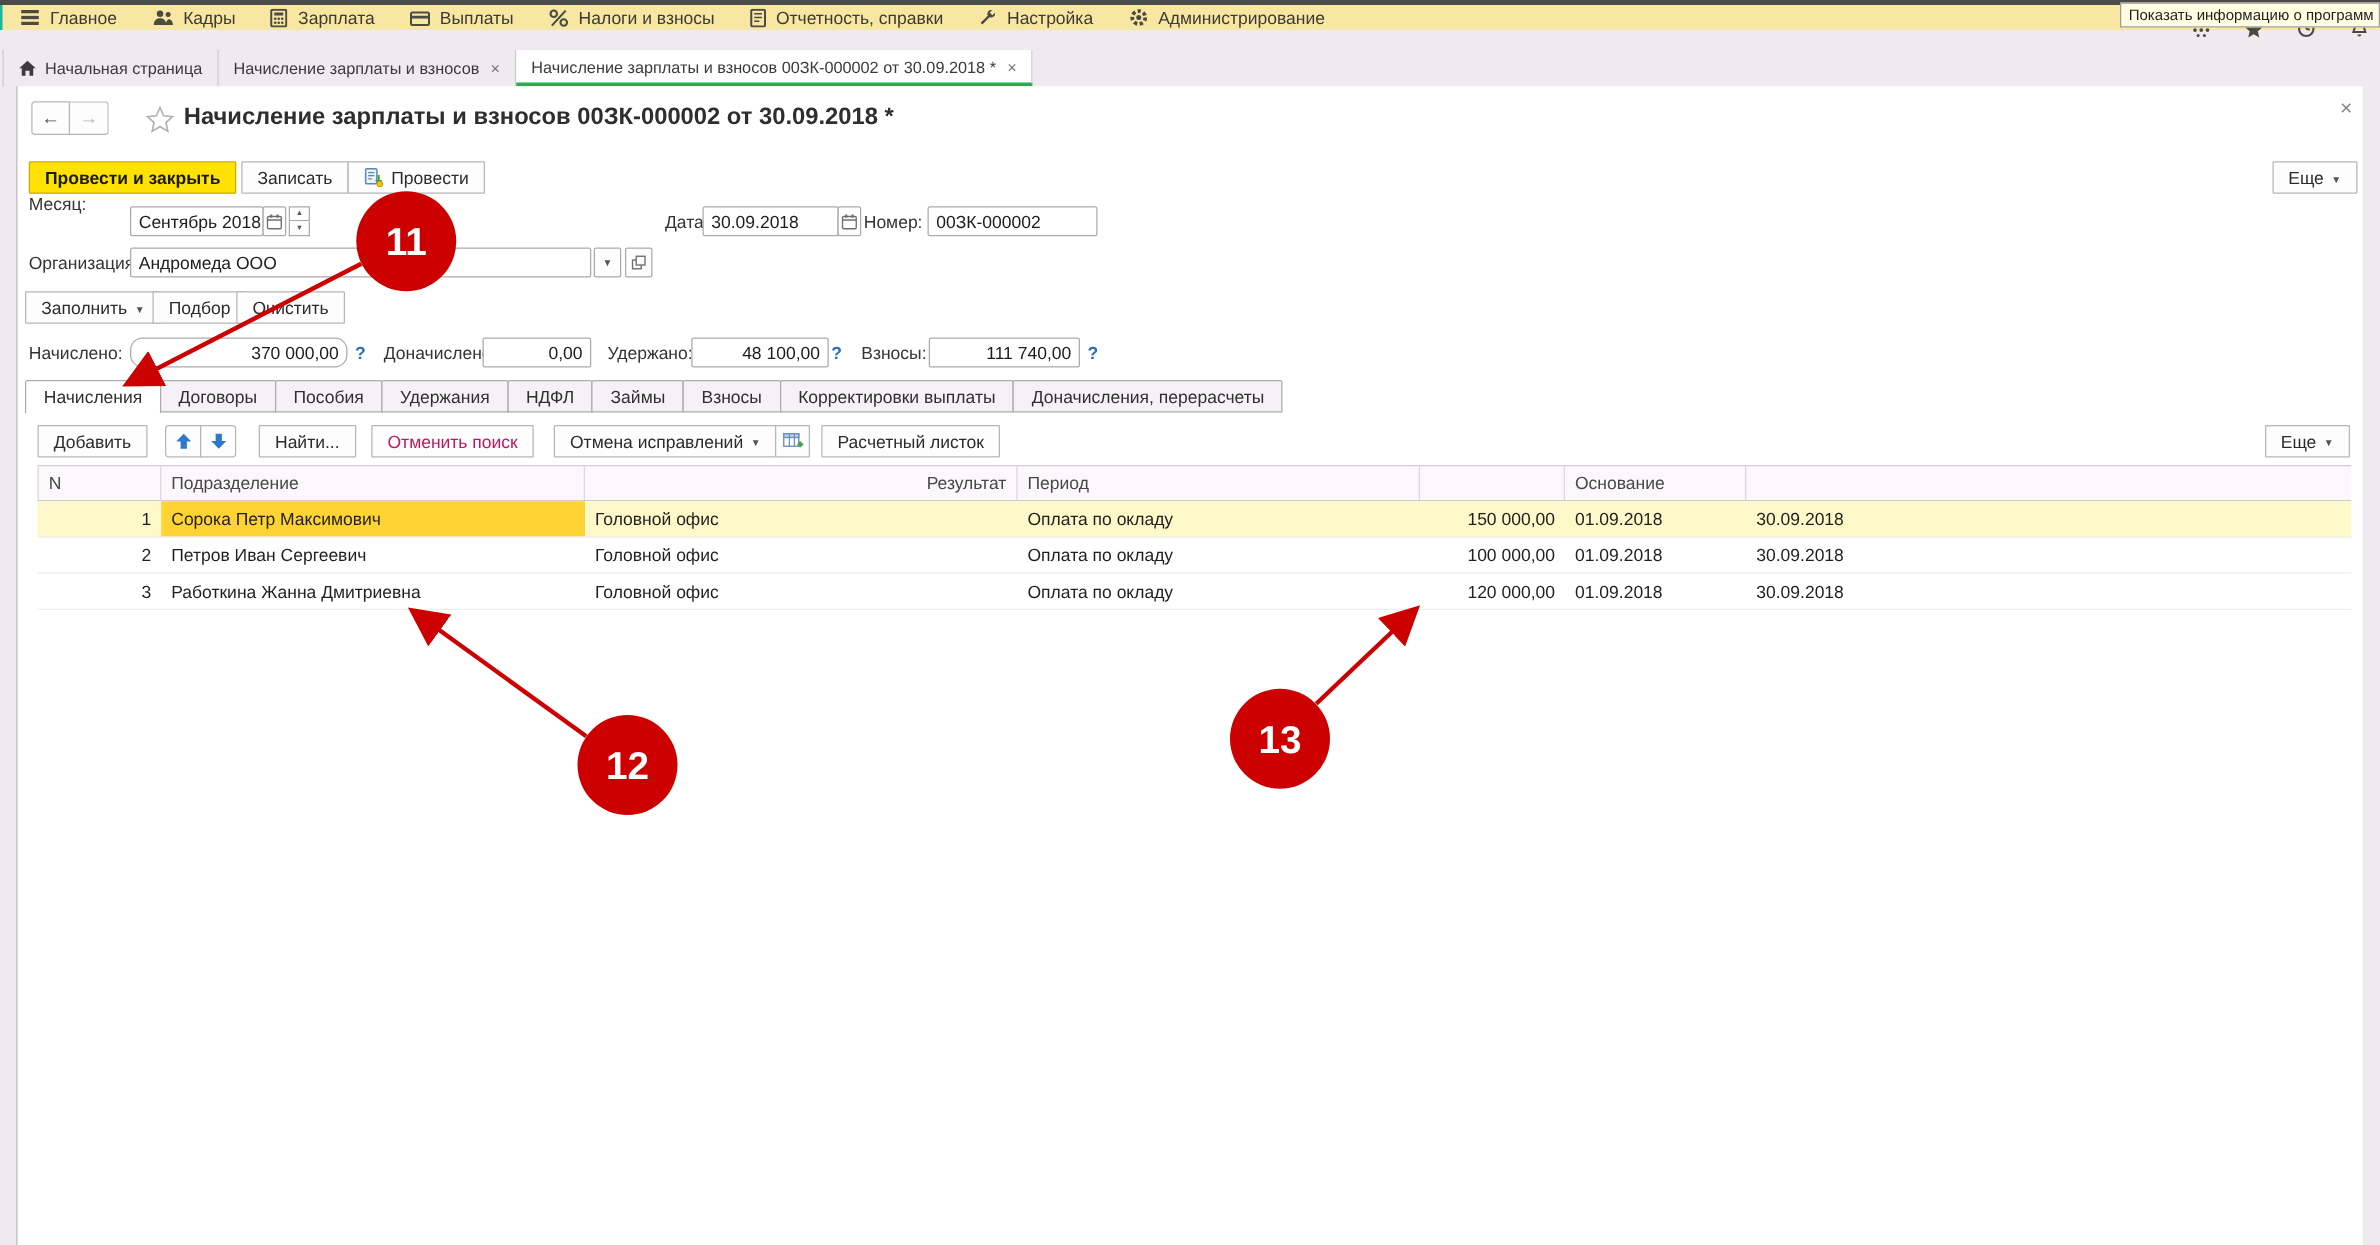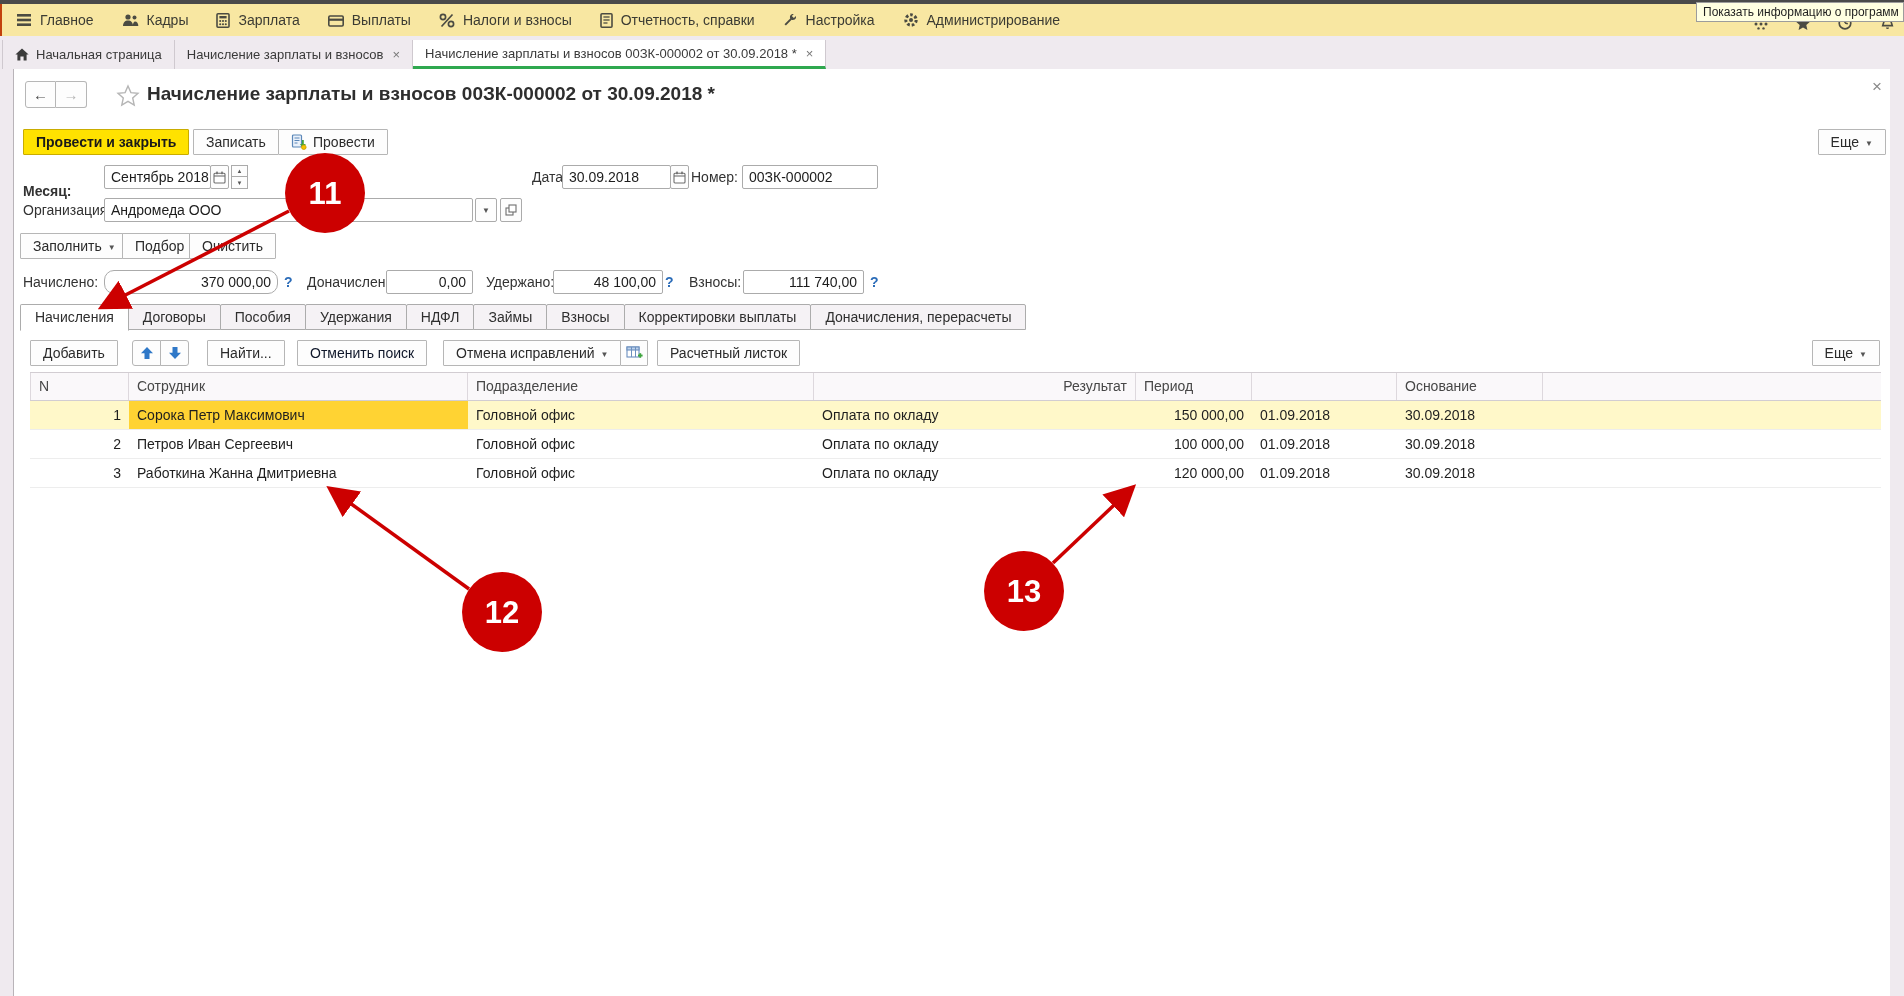--- a/index.html
+++ b/index.html
@@ -3,22 +3,22 @@
 <meta charset="utf-8">
 <style>
   * { margin:0; padding:0; box-sizing:border-box; }
   html,body { width:1904px; height:996px; overflow:hidden; }
   body {
     font-family:"Liberation Sans","DejaVu Sans",sans-serif;
     font-size:14px; color:#333; background:#EFEAEF; position:relative;
   }
   
   .strip-top { position:absolute; left:0; top:0; width:1904px; height:4px; background:#4A4A4A; }
-  .menubar { position:absolute; left:0; top:4px; width:1904px; height:32px;
-    background:#F8E7A2; border-left:2px solid #c2410c; display:flex; align-items:center; }
+  .menubar { position:absolute; left:0; top:4px; width:1904px; height:20px;
+    background:#F8E7A2; border-left:2px solid #14b8a6; display:flex; align-items:center; }
   .menu-item { display:flex; align-items:center; gap:8px; padding:0 14px; height:36px;
     color:#3B3B33; cursor:pointer; white-space:nowrap; }
   .menu-item svg { flex:0 0 auto; }
   .service-icons { position:absolute; right:6px; top:8px; display:flex; gap:20px; align-items:center; }
   .service-icons .sbtn { width:22px; height:22px; display:flex; align-items:center; justify-content:center; cursor:pointer; }
   .tooltip { position:absolute; right:0; top:2px; z-index:60; height:20px; line-height:18px;
     background:#FFFFE1; border:1px solid #9C9C9C; padding:0 6px; font-size:12px; color:#1F1F1F;
     white-space:nowrap; overflow:hidden; max-width:208px; }
   .tabbar { position:absolute; left:2px; top:40px; width:1902px; height:29px; background:#EFEAEF; display:flex; }
   .wtab { display:flex; align-items:center; gap:7px; padding:0 12px; height:29px;
@@ -35,21 +35,21 @@
     display:flex; align-items:center; justify-content:center; font-size:15px; cursor:pointer; }
   .navbtn.back { border-radius:3px 0 0 3px; color:#4A4A4A; }
   .navbtn.fwd  { border-radius:0 3px 3px 0; color:#B5B5B5; border-left:none; }
   .fav-star { position:absolute; left:102px; top:15px; cursor:pointer; }
   .page-title { position:absolute; left:133px; top:14px; font-size:19px; font-weight:bold; color:#2E2E2E; white-space:nowrap; }
   
   .btn { position:absolute; height:26px; background:#FDFDFD; border:1px solid #B6B6B6; border-radius:1px;
     display:flex; align-items:center; justify-content:center; gap:6px; padding:0 12px;
     font-size:14px; color:#2B2B2B; cursor:pointer; white-space:nowrap; }
   .btn.primary { background:#FFE200; border-color:#C9AC00; font-weight:bold; color:#191919; }
-  .btn.disabled { color:#0f172a; cursor:default; }
+  .btn.disabled { color:#be185d; cursor:default; }
   .btn .dd { font-size:8px; color:#555; padding-top:2px; }
   .row-actions .btn { top:60px; }
   
   .flabel { position:absolute; height:24px; line-height:24px; color:#333; white-space:nowrap; }
   .tfield { position:absolute; height:24px; line-height:22px; background:#FFF; border:1px solid #ABABAB;
     border-radius:2px; padding:0 6px; color:#1C1C1C; white-space:nowrap; overflow:hidden; cursor:text; }
   .tfield.num { text-align:right; }
   .minibtn { position:absolute; background:#FDFDFD; border:1px solid #ABABAB; border-radius:2px;
     display:flex; align-items:center; justify-content:center; cursor:pointer; }
   .spinner { position:absolute; display:flex; flex-direction:column; }
@@ -238,21 +238,21 @@
           <circle cx="12.8" cy="13.2" r="2.3" fill="#F5C400" stroke="#C79A00" stroke-width="0.8"></circle>
         </svg>
       <span>Провести</span>
     </div>
     <div class="btn" style="right:4px; top:60px;">
       <span>Еще</span>
         <span class="dd">▼</span>
     </div>
   </div>
 
-  <span class="flabel" style="left:9px; top:110px;font-weight:bold;">Месяц:</span>
+  <span class="flabel" style="left:9px; top:82px;">Месяц:</span>
   <div class="tfield" style="left:90px; top:96px; width:107px;">Сентябрь 2018</div>
   <div class="minibtn" style="left:196px; top:96px; width:19px; height:24px;">
     <svg width="13" height="13" viewBox="0 0 13 13">
         <rect x="1" y="2.2" width="11" height="9.8" rx="1" fill="#FFF" stroke="#6E6E6E" stroke-width="1.1"></rect>
         <line x1="1" y1="5" x2="12" y2="5" stroke="#6E6E6E" stroke-width="1.1"></line>
         <rect x="3.2" y="0.6" width="1.6" height="2.6" fill="#6E6E6E"></rect>
         <rect x="8.2" y="0.6" width="1.6" height="2.6" fill="#6E6E6E"></rect>
       </svg>
   </div>
   <div class="spinner" style="left:217px; top:96px;">
@@ -355,21 +355,20 @@
         <span>Расчетный листок</span>
       </div>
     <div class="btn" style="right:10px; top:271px;">
       <span>Еще</span>
         <span class="dd">▼</span>
     </div>
   </div>
 
   <div class="thead grid">
     <div class="hc">N</div>
-    <div class="hc">Сотрудник</div>
     <div class="hc">Подразделение</div>
     <div class="hc r">Результат</div>
     <div class="hc">Период</div>
     <div class="hc"></div>
     <div class="hc">Основание</div>
   </div>
 
   <div class="trow grid hl" style="top:332px;">
     <div class="tc r">1</div>
     <div class="tc selcell">Сорока Петр Максимович</div>

